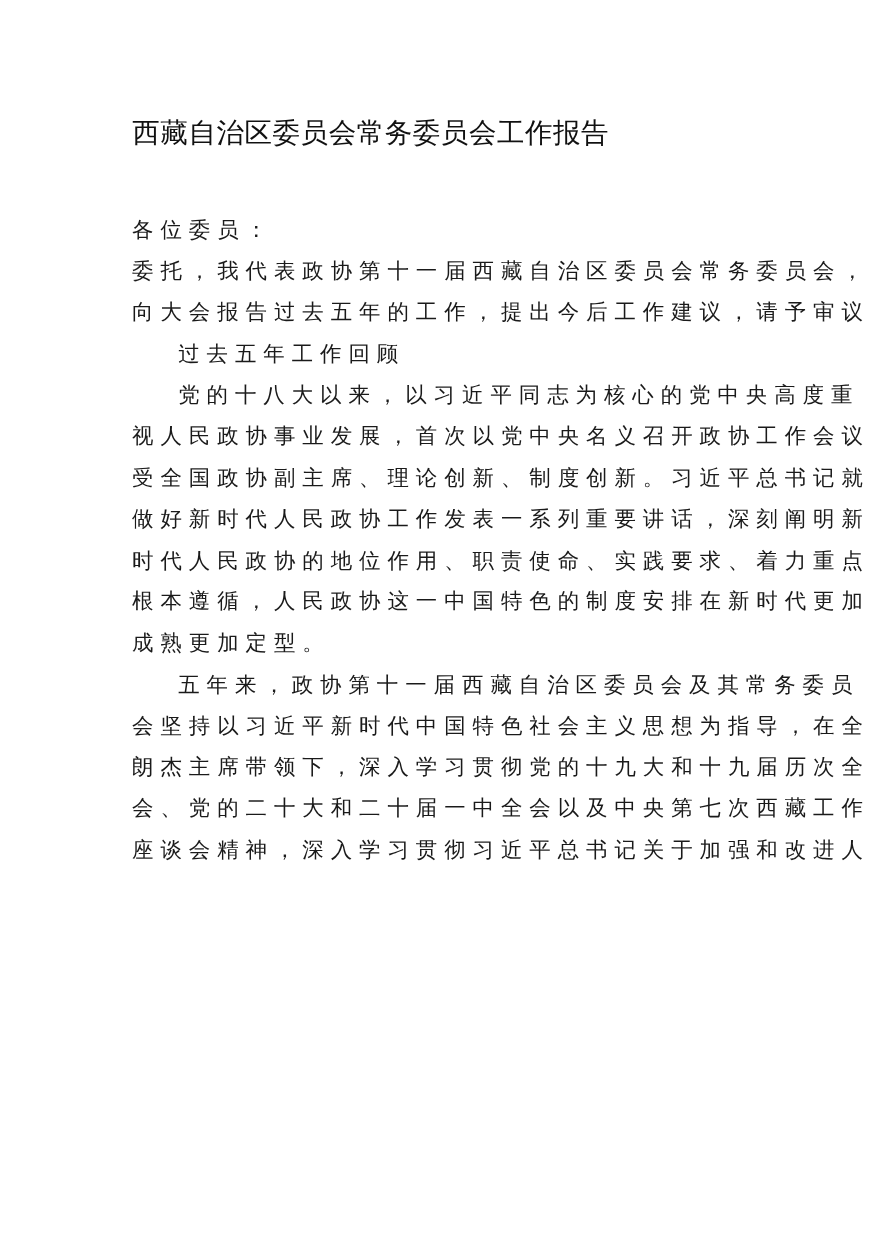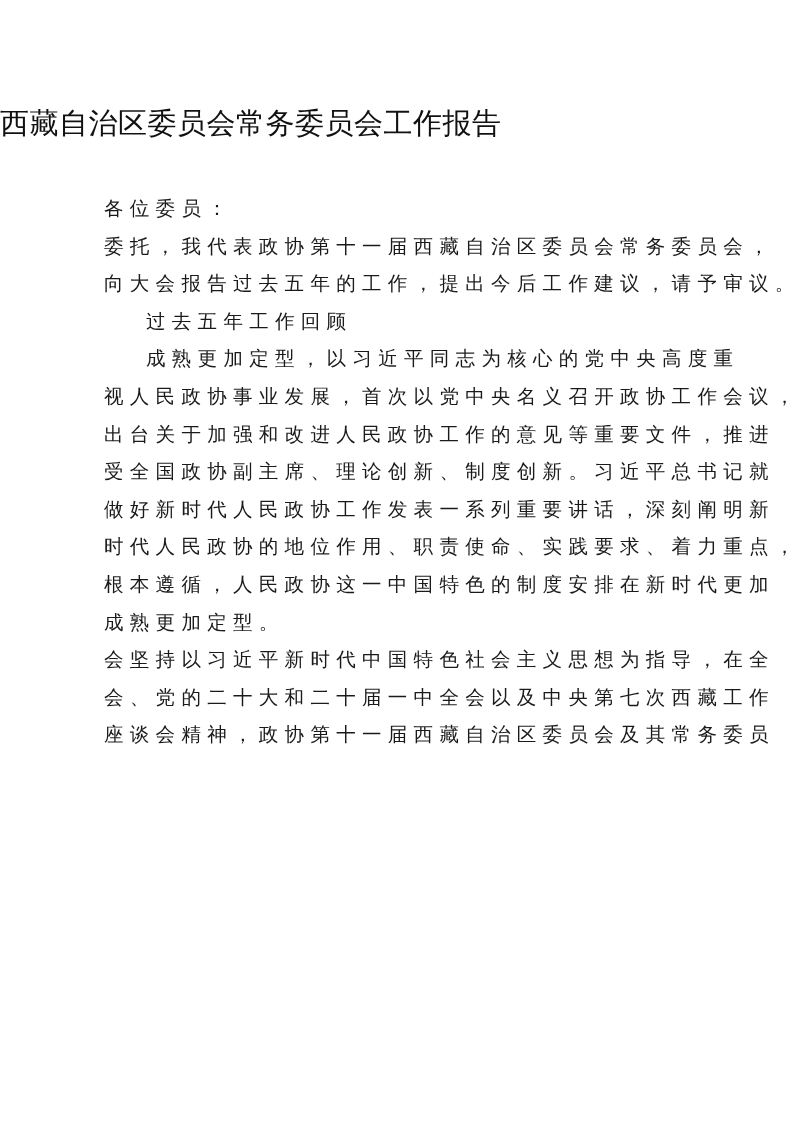--- a/index.html
+++ b/index.html
@@ -1,38 +1,39 @@
 <!DOCTYPE html>
 <html><head>
 <meta charset="utf-8">
 <style>
   html, body { margin: 0; padding: 0; background: #ffffff; }
   body { width: 793px; height: 1122px; position: relative; overflow: hidden;
          font-family: "DejaVu Serif", "Liberation Serif", serif; color: #1a1a1a; }
-  .title { position: absolute; top: 104px; left: 0; width: 674px; 
-           font-size: 29px; letter-spacing: 0.5px; color: #111; }
-  .body { position: absolute; top: 190px; left: 104px; width: 556px; }
+  .title { position: absolute; top: 104px; left: 0; width: 674px; text-align: center;
+           font-size: 25px; letter-spacing: 0.5px; color: #111; }
+  .body { position: absolute; top: 190px; left: 120px; width: 556px; }
   .line { height: 37.6px; line-height: 37.6px; font-size: 19.5px; white-space: nowrap;
           letter-spacing: 6.3px; }
   .indent { padding-left: 42px; }
 </style>
 </head>
 <body>
 
 <div class="title">西藏自治区委员会常务委员会工作报告</div>
 
 <div class="body">
   <div class="line">各位委员：</div>
   <div class="line">委托，我代表政协第十一届西藏自治区委员会常务委员会，</div>
   <div class="line">向大会报告过去五年的工作，提出今后工作建议，请予审议。</div>
   <div class="line indent">过去五年工作回顾</div>
-  <div class="line indent">成熟更加定型，以习近平同志为核心的党中央高度重</div>
+  <div class="line indent">党的十八大以来，以习近平同志为核心的党中央高度重</div>
   <div class="line">视人民政协事业发展，首次以党中央名义召开政协工作会议，</div>
-  <div class="line">出台关于加强和改进人民政协工作的意见等重要文件，推进</div>
   <div class="line">受全国政协副主席、理论创新、制度创新。习近平总书记就</div>
   <div class="line">做好新时代人民政协工作发表一系列重要讲话，深刻阐明新</div>
   <div class="line">时代人民政协的地位作用、职责使命、实践要求、着力重点，</div>
   <div class="line">根本遵循，人民政协这一中国特色的制度安排在新时代更加</div>
   <div class="line">成熟更加定型。</div>
+  <div class="line indent">五年来，政协第十一届西藏自治区委员会及其常务委员</div>
   <div class="line">会坚持以习近平新时代中国特色社会主义思想为指导，在全</div>
+  <div class="line">朗杰主席带领下，深入学习贯彻党的十九大和十九届历次全</div>
   <div class="line">会、党的二十大和二十届一中全会以及中央第七次西藏工作</div>
-  <div class="line">座谈会精神，政协第十一届西藏自治区委员会及其常务委员</div>
+  <div class="line">座谈会精神，深入学习贯彻习近平总书记关于加强和改进人</div>
 </div>
 
 </body></html>

